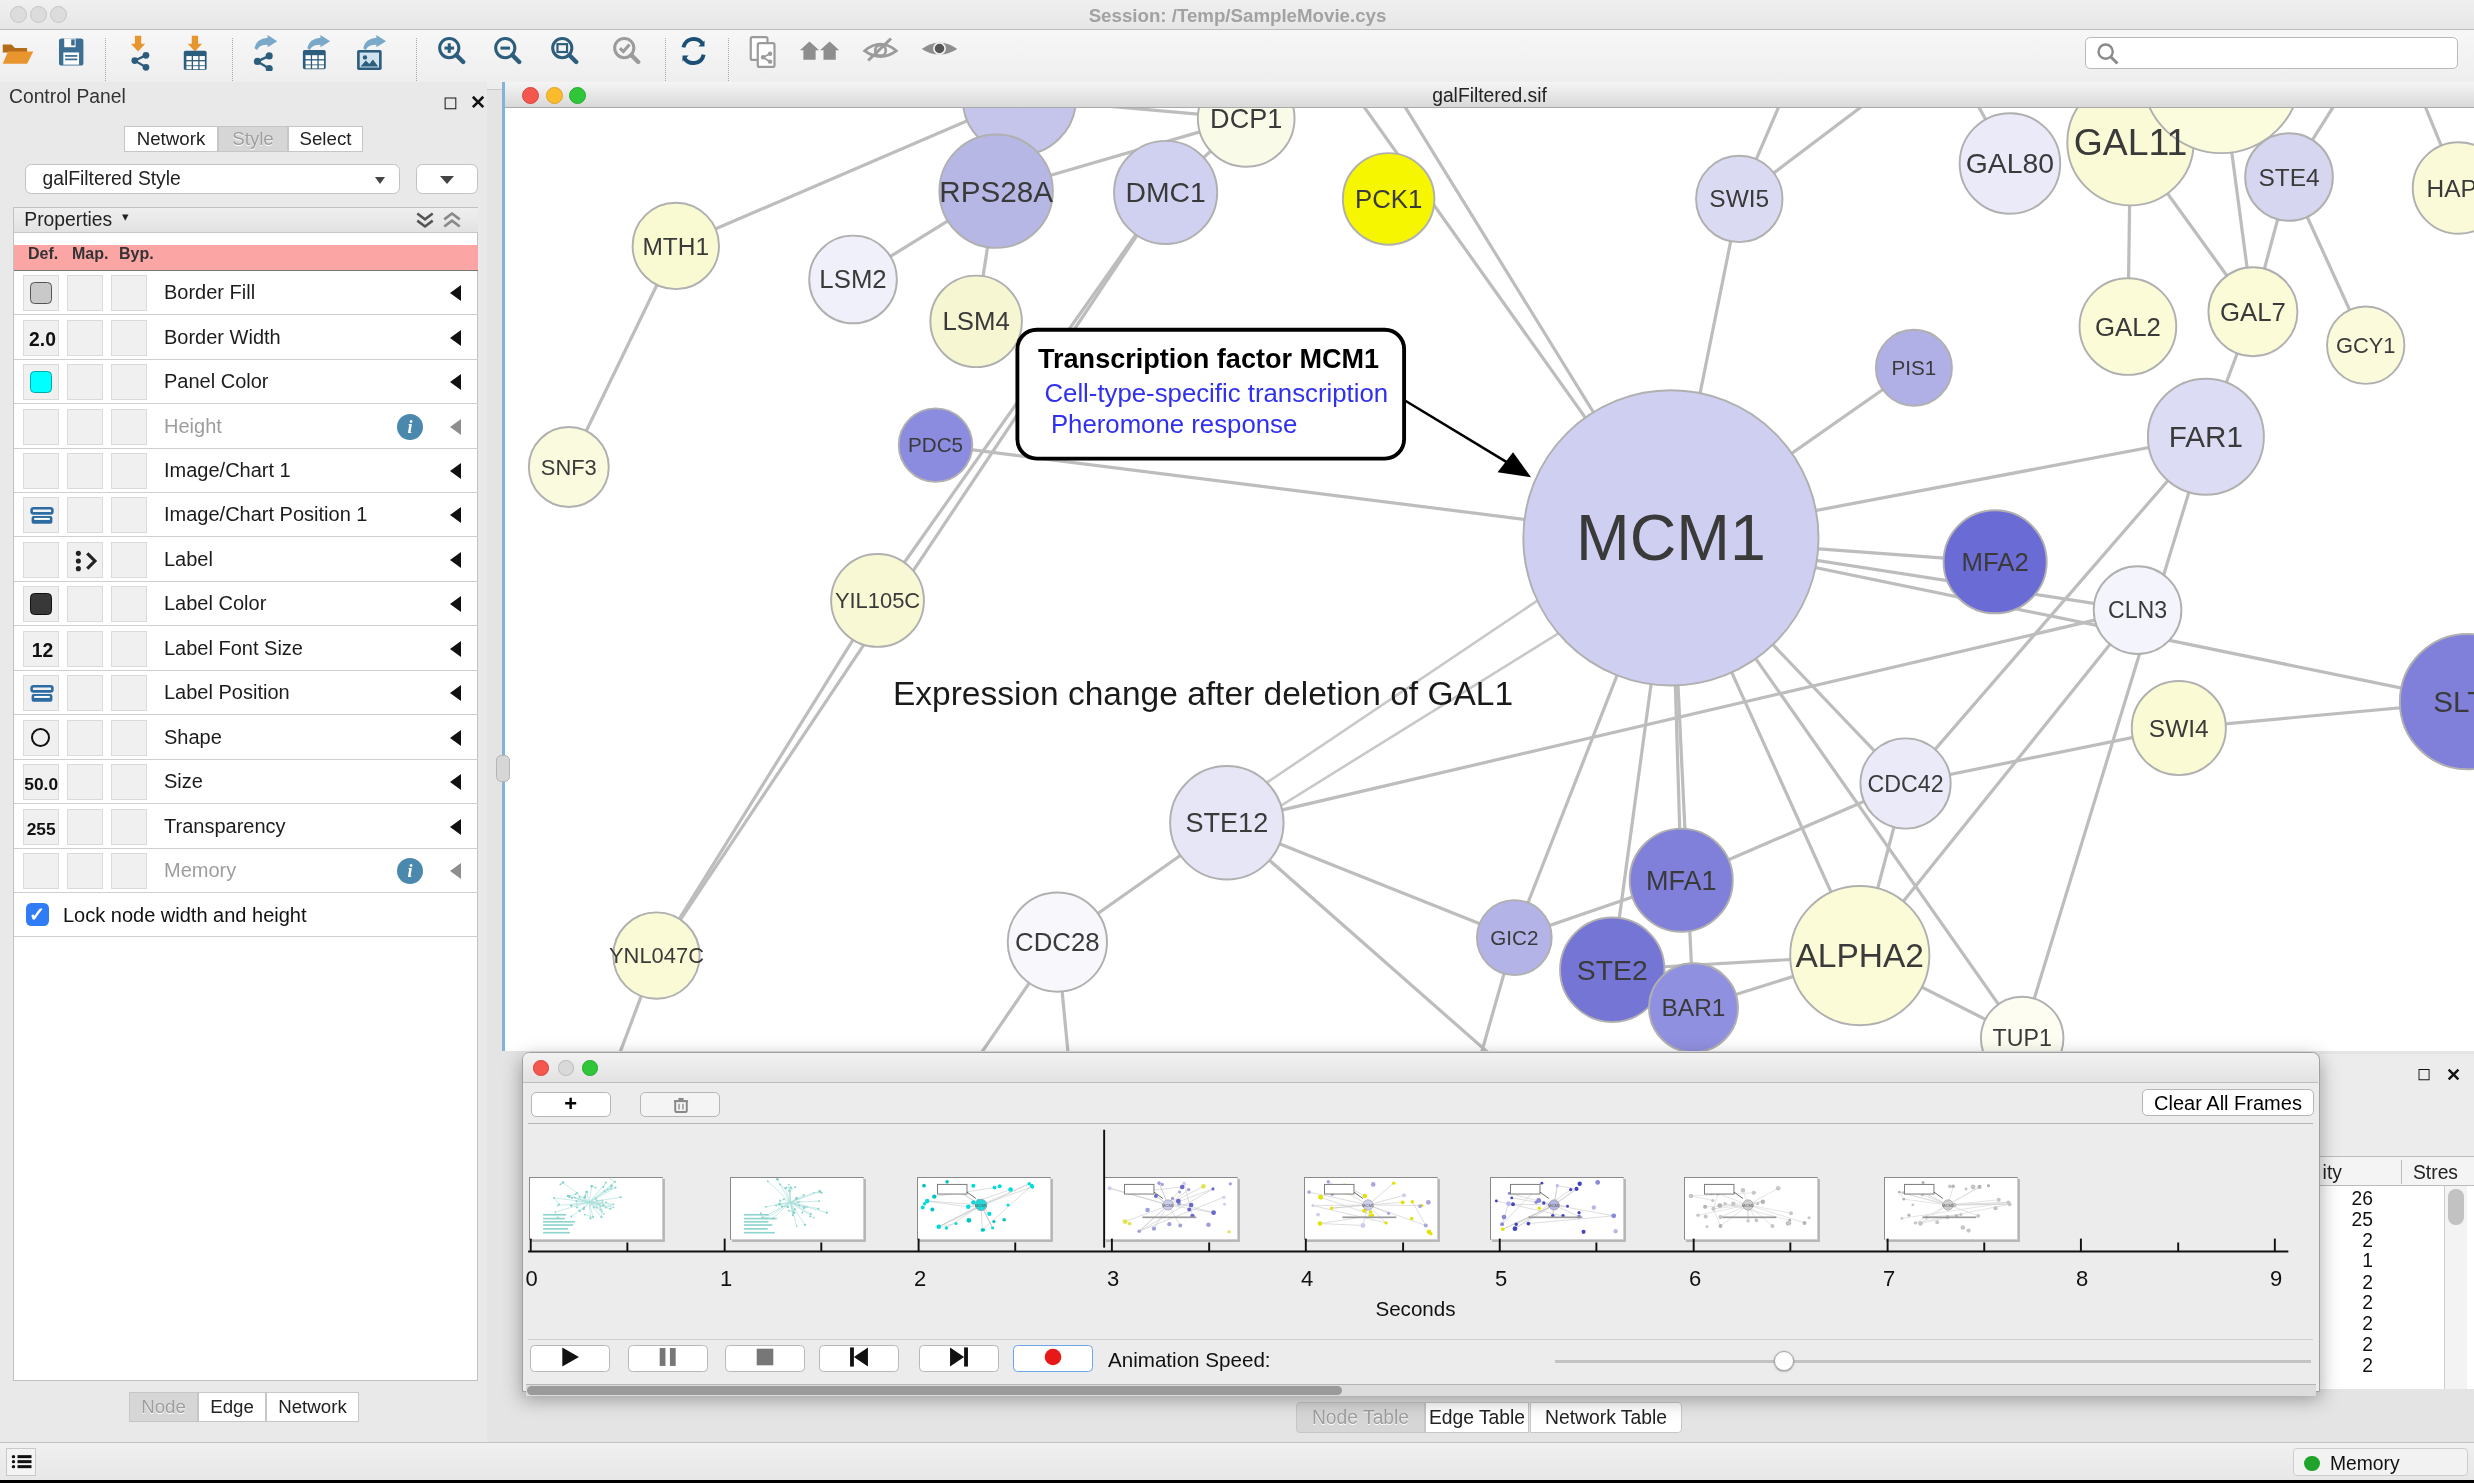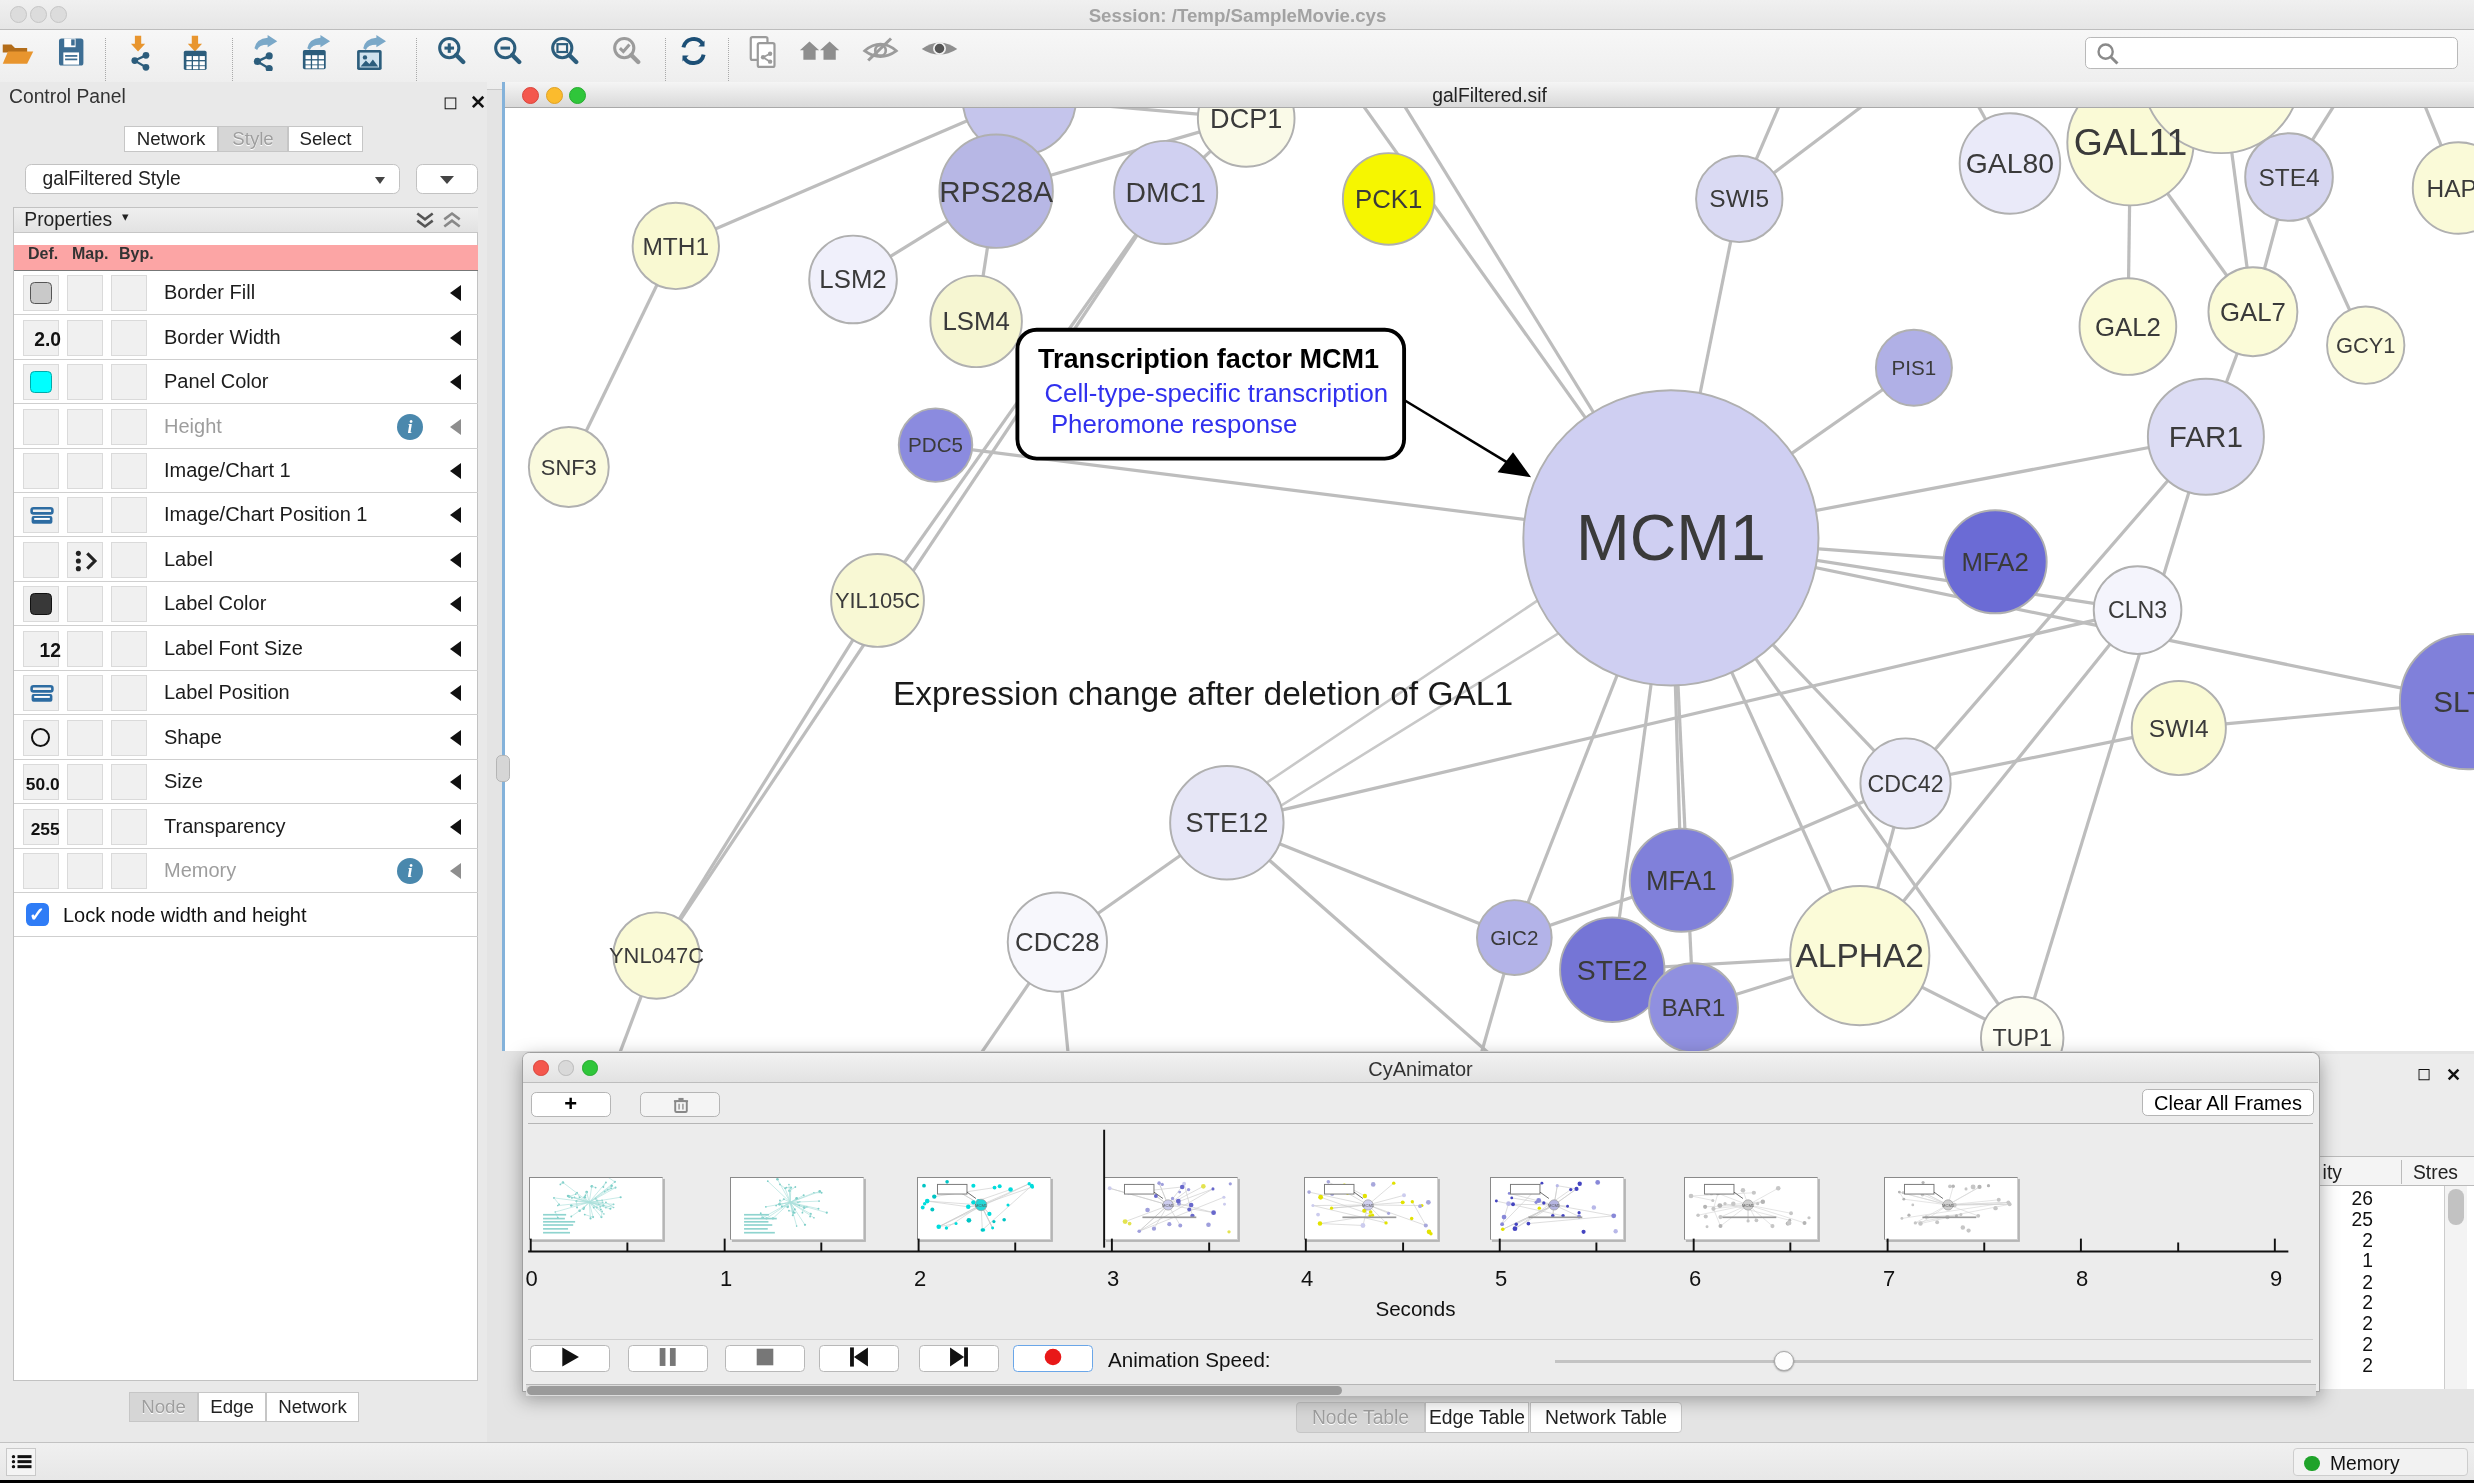--- a/index.html
+++ b/index.html
@@ -32,21 +32,21 @@
 #prophead{position:absolute;left:0px;top:0px;width:464px;height:24.5px;background:linear-gradient(#efefef,#e2e2e2);
  border-bottom:0.6px solid #c6c6c6;font-size:19.3px;color:#222}
 #colhead{position:absolute;left:0px;top:37px;width:464px;height:26px;background:#fca5a5;border-bottom:1.3px solid #777;
  font-size:16px;font-weight:bold;color:#333}
 .prow{position:absolute;left:0;width:464px;height:44px;border-bottom:0.6px solid #cfcfcf}
 .pcell{position:absolute;top:3.9px;width:36px;height:36px;background:#f0f0f0;border:0.6px solid #dadada}
 .plabel{position:absolute;left:150px;top:10.3px;font-size:20px;color:#1c1c1c}
 .parrow{position:absolute;left:436px;top:14px;width:0;height:0;border-top:8.4px solid transparent;border-bottom:8.4px solid transparent;border-right:11.6px solid #111}
 .pgray .plabel{color:#9d9d9d}
 .pgray .parrow{border-right-color:#8e8e8e}
-.pval{position:absolute;top:9px;width:37px;text-align:right;font-size:19.3px;font-weight:bold;color:#111}
+.pval{position:absolute;top:9px;width:37px;text-align:center;font-size:19.3px;font-weight:bold;color:#111}
 .infoi{position:absolute;left:383px;top:9px;width:26px;height:26px;border-radius:50%;background:#4a88ad;color:#fff;
  font-size:18px;font-weight:bold;text-align:center;line-height:26px;font-family:"Liberation Serif",serif;font-style:italic}
 #lockrow{position:absolute;left:0px;top:686px;width:464px;height:43px;border-bottom:0.6px solid #cfcfcf;font-size:20px;color:#111}
 #lockbox{position:absolute;left:11.6px;top:9px;width:23px;height:23px;background:#2f7cf6;border-radius:5.2px;color:#fff;
  font-size:19.3px;text-align:center;line-height:23px;font-weight:bold}
 #cpbot{position:absolute;left:129px;top:1310px;height:30px}
 
 #nwin{left:502px;top:82px;width:1973px;height:969px;background:#fff;border-left:3.2px solid #84b2da}
 #ntb{position:absolute;left:0;top:0;width:1969px;height:26.4px;background:linear-gradient(#f5f5f5,#d9d9d9);border-bottom:0.6px solid #a9a9a9}
 #ntb .tl{top:4.5px}
@@ -593,21 +593,20 @@
     <div id="btabs" class="abs">
       <div class="tab tabsel" style="left:809px;top:13px;width:129px;height:31px;line-height:30px;font-size:19.3px;border-radius:3.9px 0 0 3.9px">Node Table</div>
       <div class="tab" style="left:938px;top:13px;width:104px;height:31px;line-height:30px;font-size:19.3px">Edge Table</div>
       <div class="tab" style="left:1043px;top:13px;width:152px;height:31px;line-height:30px;font-size:19.3px;border-radius:0 3.9px 3.9px 0">Network Table</div>
     </div>
     <div id="cyan" class="abs">
       <div id="cytb">
         <div class="tl" style="left:10.3px;top:7px;width:15.5px;height:15.5px;background:#f4574d;border:0.6px solid #d9453c"></div>
         <div class="tl" style="left:35px;top:7px;width:15.5px;height:15.5px;background:#d9d9d9;border:0.6px solid #bbb"></div>
         <div class="tl" style="left:59px;top:7px;width:15.5px;height:15.5px;background:#2fc63a;border:0.6px solid #27ab30"></div>
-        <div id="cytitle">CyAnimator</div>
       </div>
       <div class="cybtn" style="left:7.7px;top:39px;width:80px;height:24.5px;text-align:center;font-size:22px;font-weight:bold;line-height:22px">+</div>
       <div class="cybtn" style="left:117px;top:39px;width:80px;height:24.5px;background:#f4f4f4">
         <svg style="position:absolute;left:31px;top:3.2px" width="18" height="18" viewBox="0 0 28 28">
           <rect x="5" y="8" width="18" height="17" rx="2" fill="none" stroke="#888" stroke-width="3"></rect>
           <line x1="3" y1="8" x2="25" y2="8" stroke="#888" stroke-width="3"></line>
           <rect x="10" y="3" width="8" height="4" fill="#888"></rect>
           <line x1="11" y1="12" x2="11" y2="21" stroke="#888" stroke-width="2"></line>
           <line x1="17" y1="12" x2="17" y2="21" stroke="#888" stroke-width="2"></line>
         </svg>

